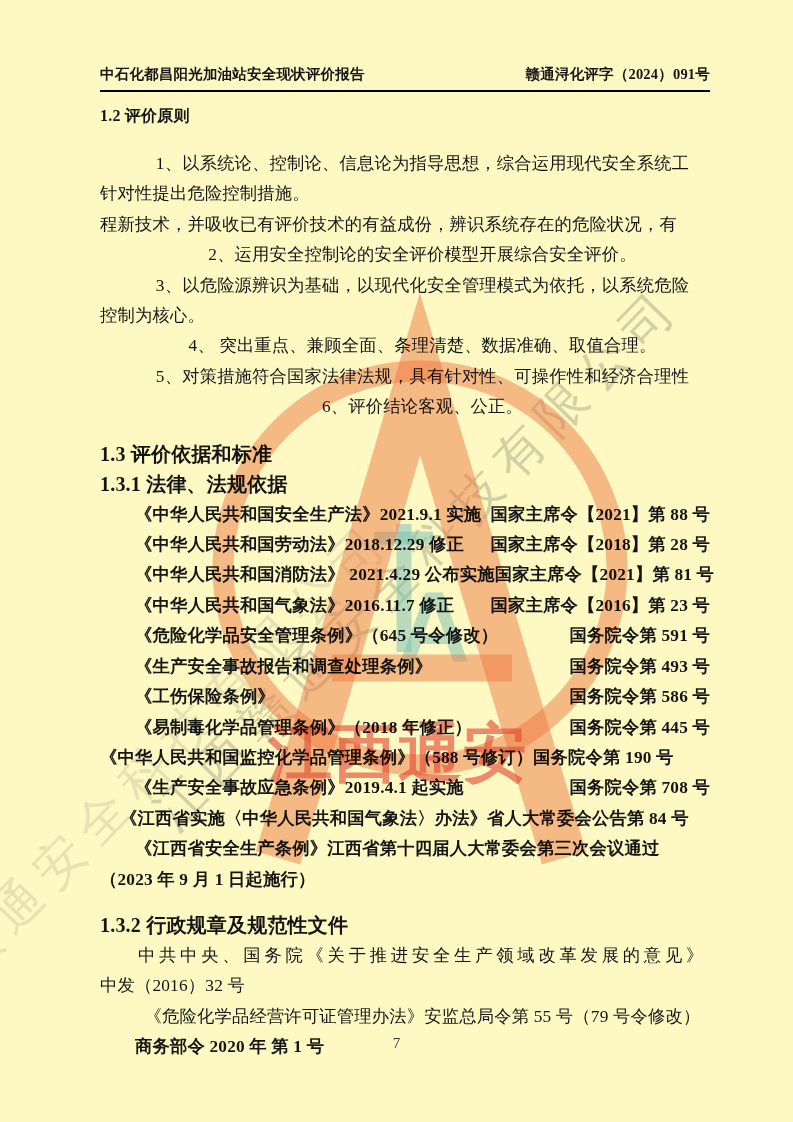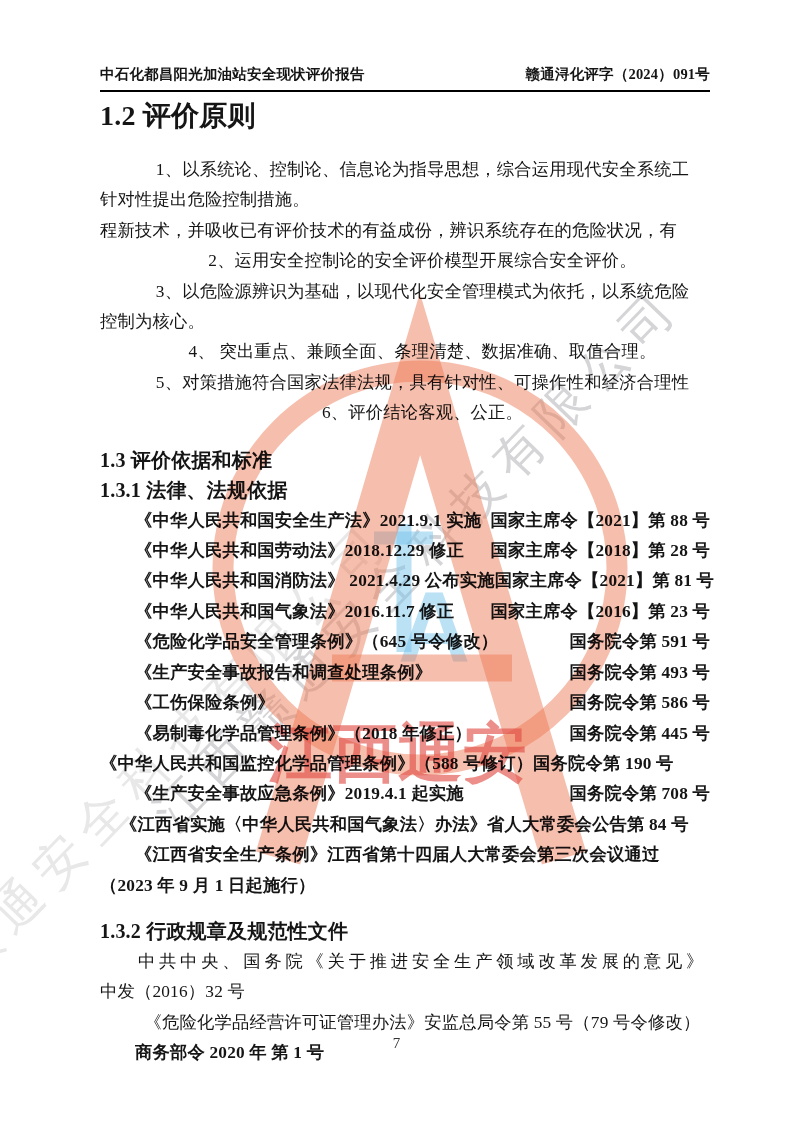--- a/index.html
+++ b/index.html
@@ -1,28 +1,28 @@
 <!DOCTYPE html>
 <html><head>
 <meta charset="utf-8">
 <style>
   html,body{margin:0;padding:0;background:#888;}
   .page{
-    position:relative;width:793px;height:1122px;background:#ffffff;
+    position:relative;width:793px;height:1122px;background:#fef9c3;
     margin:0 auto;overflow:hidden;
     font-family:"Liberation Serif","DejaVu Serif",serif;
     color:#151515;font-size:17.3px;line-height:30.4px;letter-spacing:0.2px;
   }
   .content{position:absolute;left:100px;top:64px;width:610px;z-index:1;}
   .doc-header{
     display:flex;justify-content:space-between;align-items:flex-end;
     font-size:14.5px;font-weight:bold;line-height:20px;
     padding-bottom:6px;border-bottom:2px solid #000;
   }
-  .h2{font-size:28px;font-weight:bold;line-height:30px;margin:9px 0 24px;}
+  .h2{font-size:16px;font-weight:bold;line-height:30px;margin:9px 0 18px;}
   .h2b{font-size:20px;font-weight:bold;line-height:30px;margin:16px 0 1px;}
   .h3{font-size:20px;font-weight:bold;line-height:29px;margin:0 0 1px;}
   .ln{white-space:nowrap;}
   .ind2{padding-left:35px;text-align:center;}
   .ind1h{padding-left:20px;}
   .ind0{padding-left:0;}
   .spread{letter-spacing:3.8px;}
   .law{display:flex;justify-content:space-between;}
   .law span{white-space:nowrap;font-weight:bold;}
   .footer{position:absolute;left:0;right:0;top:1028px;text-align:center;

